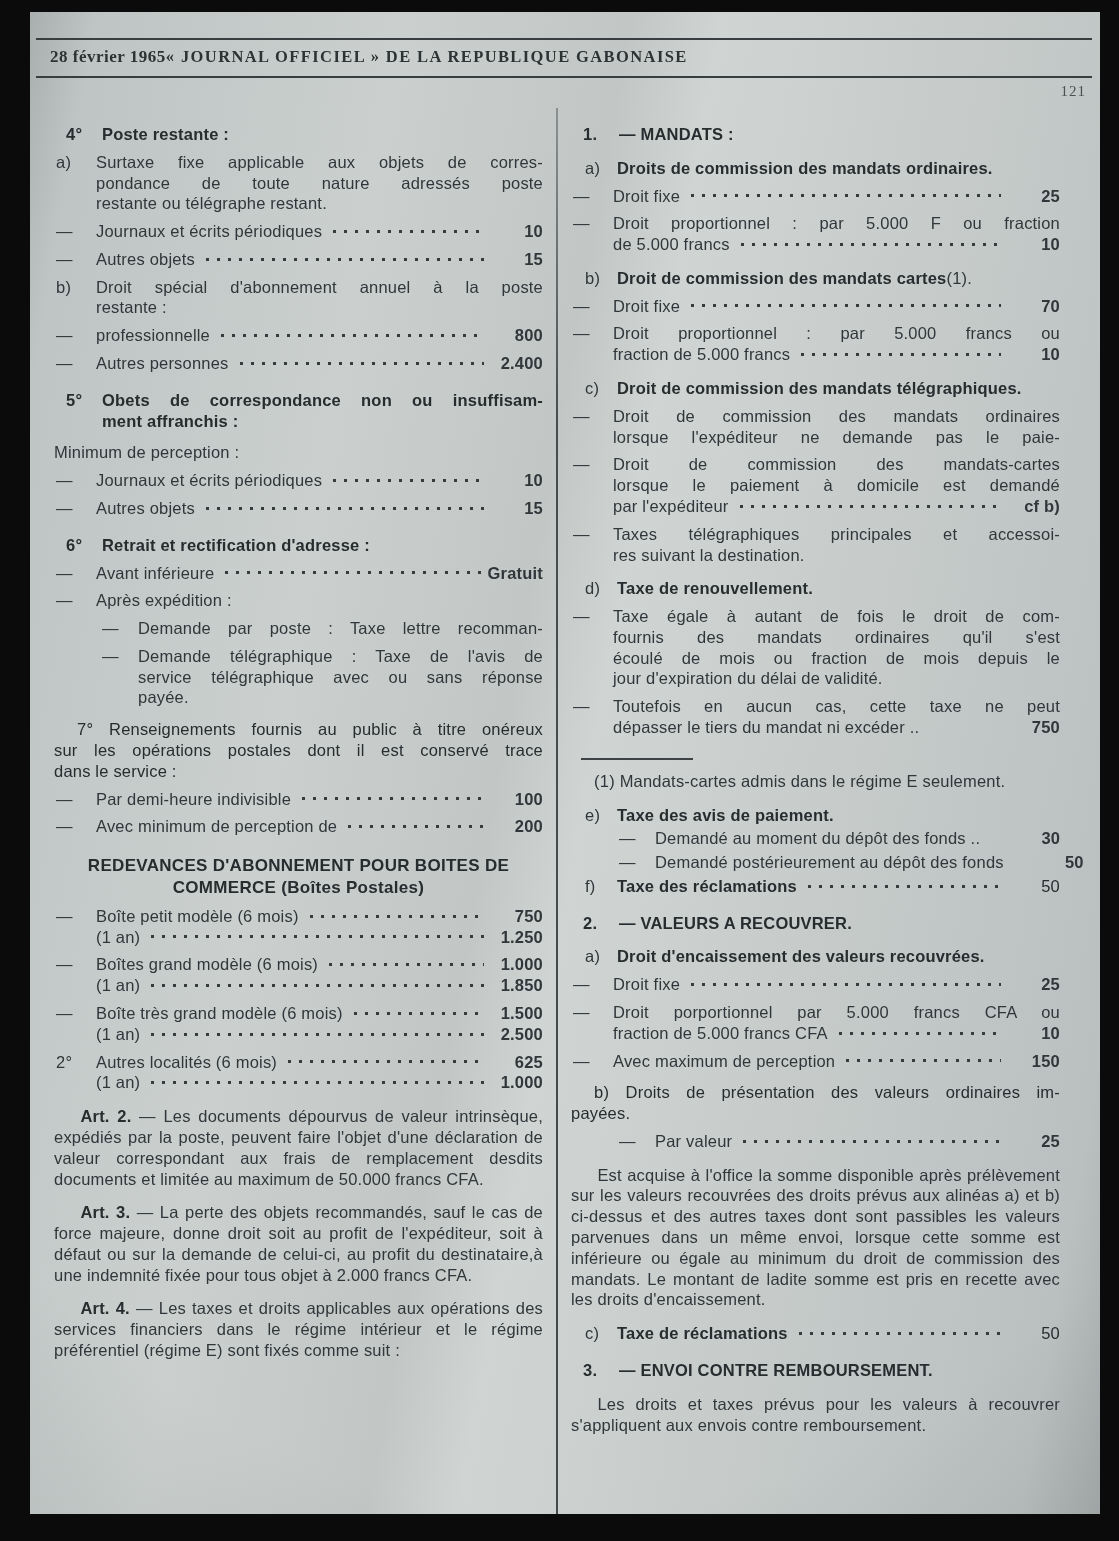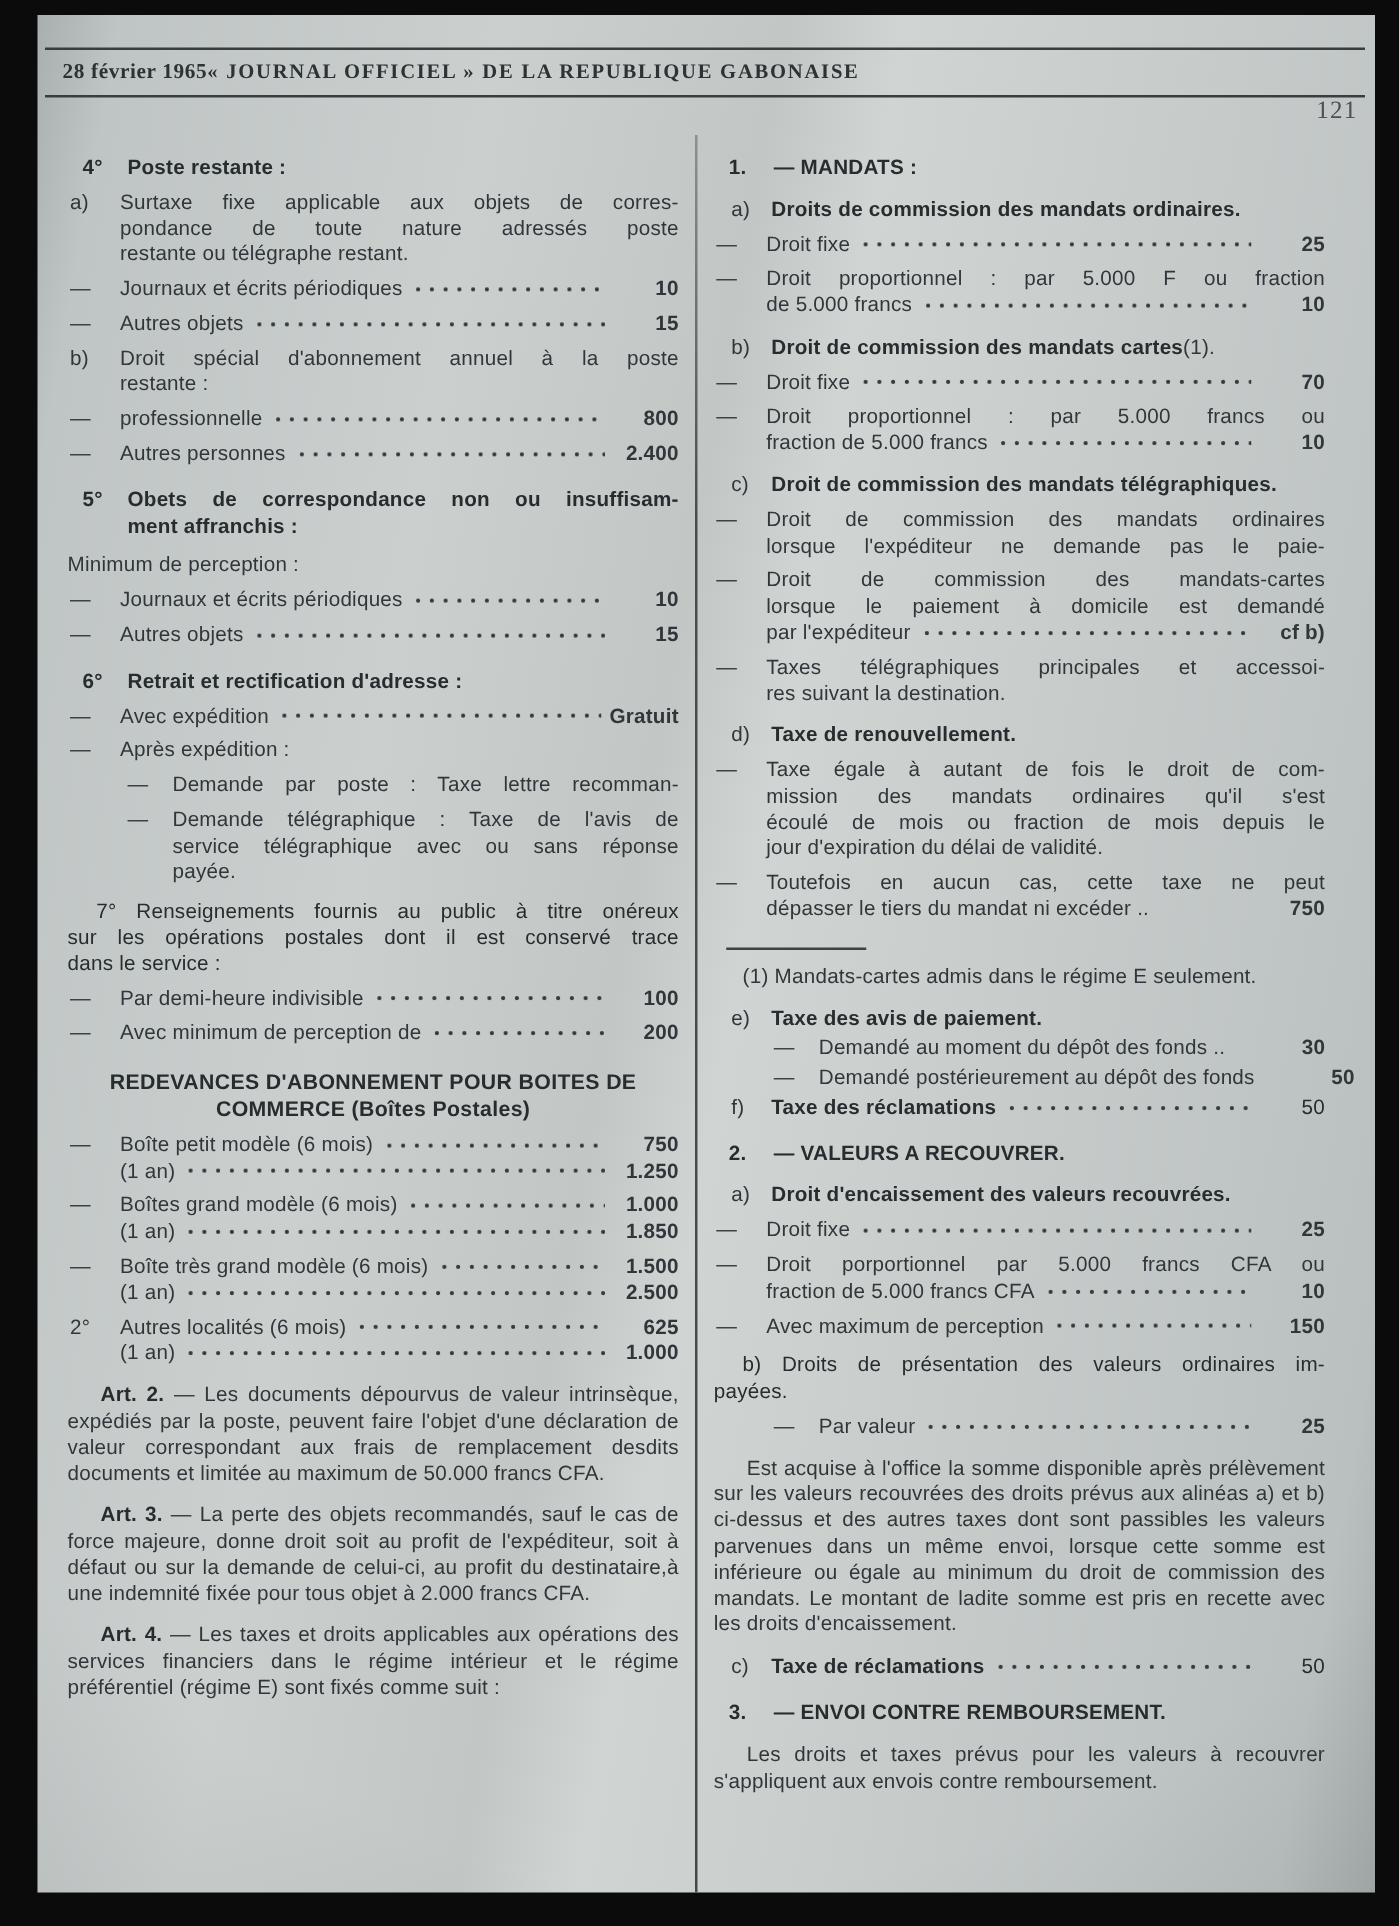--- a/index.html
+++ b/index.html
@@ -26,21 +26,21 @@
     border-bottom:2px solid #383d3f;
     padding:7px 12px 9px 14px;
     display:flex;align-items:baseline;
     font-family:"Liberation Serif",serif;
     position:relative;
   }
   .hd-date{font-size:17px;font-weight:700;letter-spacing:.5px;color:#2d3234;}
   .hd-title{flex:1;font-size:16.5px;font-weight:700;letter-spacing:1.4px;color:#2d3234;}
   .hd-page{
     position:absolute;right:6px;bottom:-24px;
-    font-size:20px;color:#4b5153;letter-spacing:1px;
+    font-size:15px;color:#4b5153;letter-spacing:1px;
   }
   
   .cols{
     flex:1;display:flex;
     padding:30px 22px 0 24px;
     font-size:16.5px;line-height:1.26;letter-spacing:.2px;
   }
   .col{width:489px;}
   .divider{
     width:2px;flex:0 0 2px;margin:0 13px;
@@ -189,21 +189,21 @@
         <div class="block heading">
           <span class="m">6°</span>
           <div class="bc">
             <div class="ln">Retrait et rectification d'adresse :</div>
           </div>
         </div>
         <div class="block item">
           <span class="m">—</span>
           <div class="bc">
             <div class="ln lrow">
-              <span class="t">Avec expédition</span>
+              <span class="t">Avant inférieure</span>
               <span class="dots"></span>
               <span class="v">Gratuit</span>
             </div>
           </div>
         </div>
         <div class="block item">
           <span class="m">—</span>
           <div class="bc">
             <div class="ln">Après expédition :</div>
           </div>
@@ -421,21 +421,21 @@
           <div class="bc">
             <div class="ln lrow">
               <span class="t">Taxe de renouvellement.</span>
             </div>
           </div>
         </div>
         <div class="block item">
           <span class="m">—</span>
           <div class="bc">
             <div class="ln jl">Taxe égale à autant de fois le droit de com-</div>
-            <div class="ln jl">mission des mandats ordinaires qu'il s'est</div>
+            <div class="ln jl">fournis des mandats ordinaires qu'il s'est</div>
             <div class="ln jl">écoulé de mois ou fraction de mois depuis le</div>
             <div class="ln">jour d'expiration du délai de validité.</div>
           </div>
         </div>
         <div class="block item">
           <span class="m">—</span>
           <div class="bc">
             <div class="ln jl">Toutefois en aucun cas, cette taxe ne peut</div>
             <div class="ln lrow">
               <span class="t">dépasser le tiers du mandat ni excéder ..</span>

